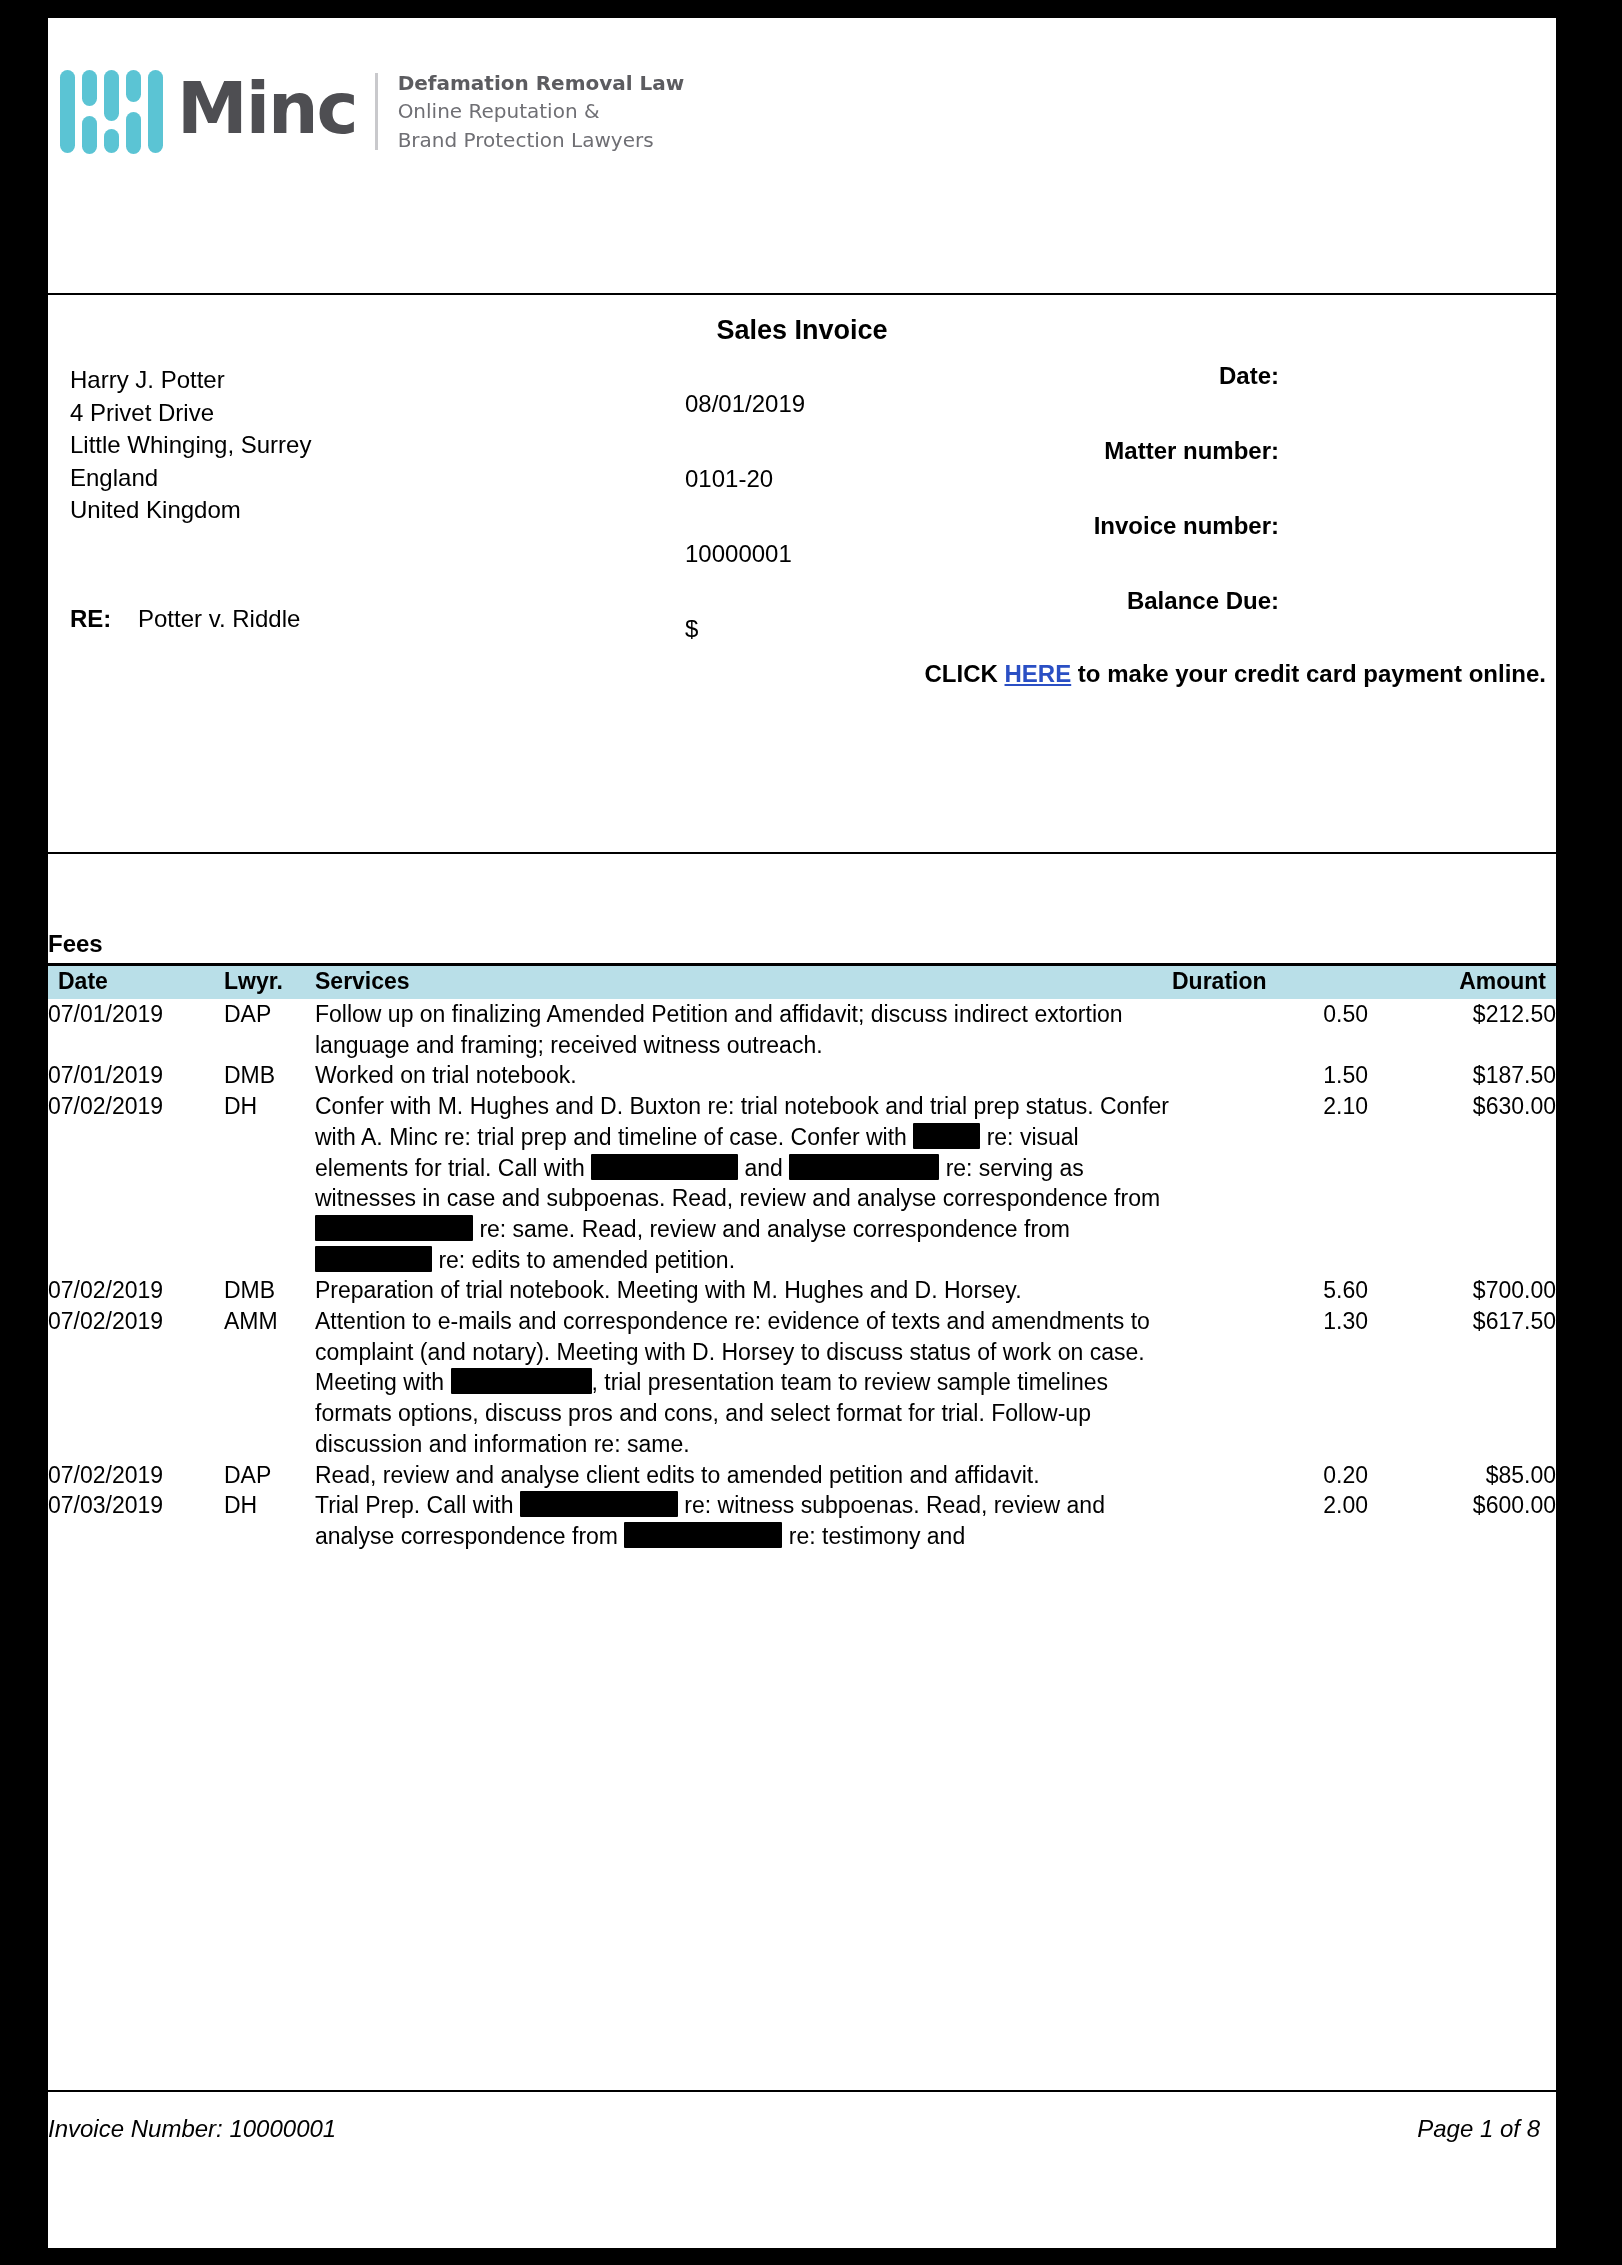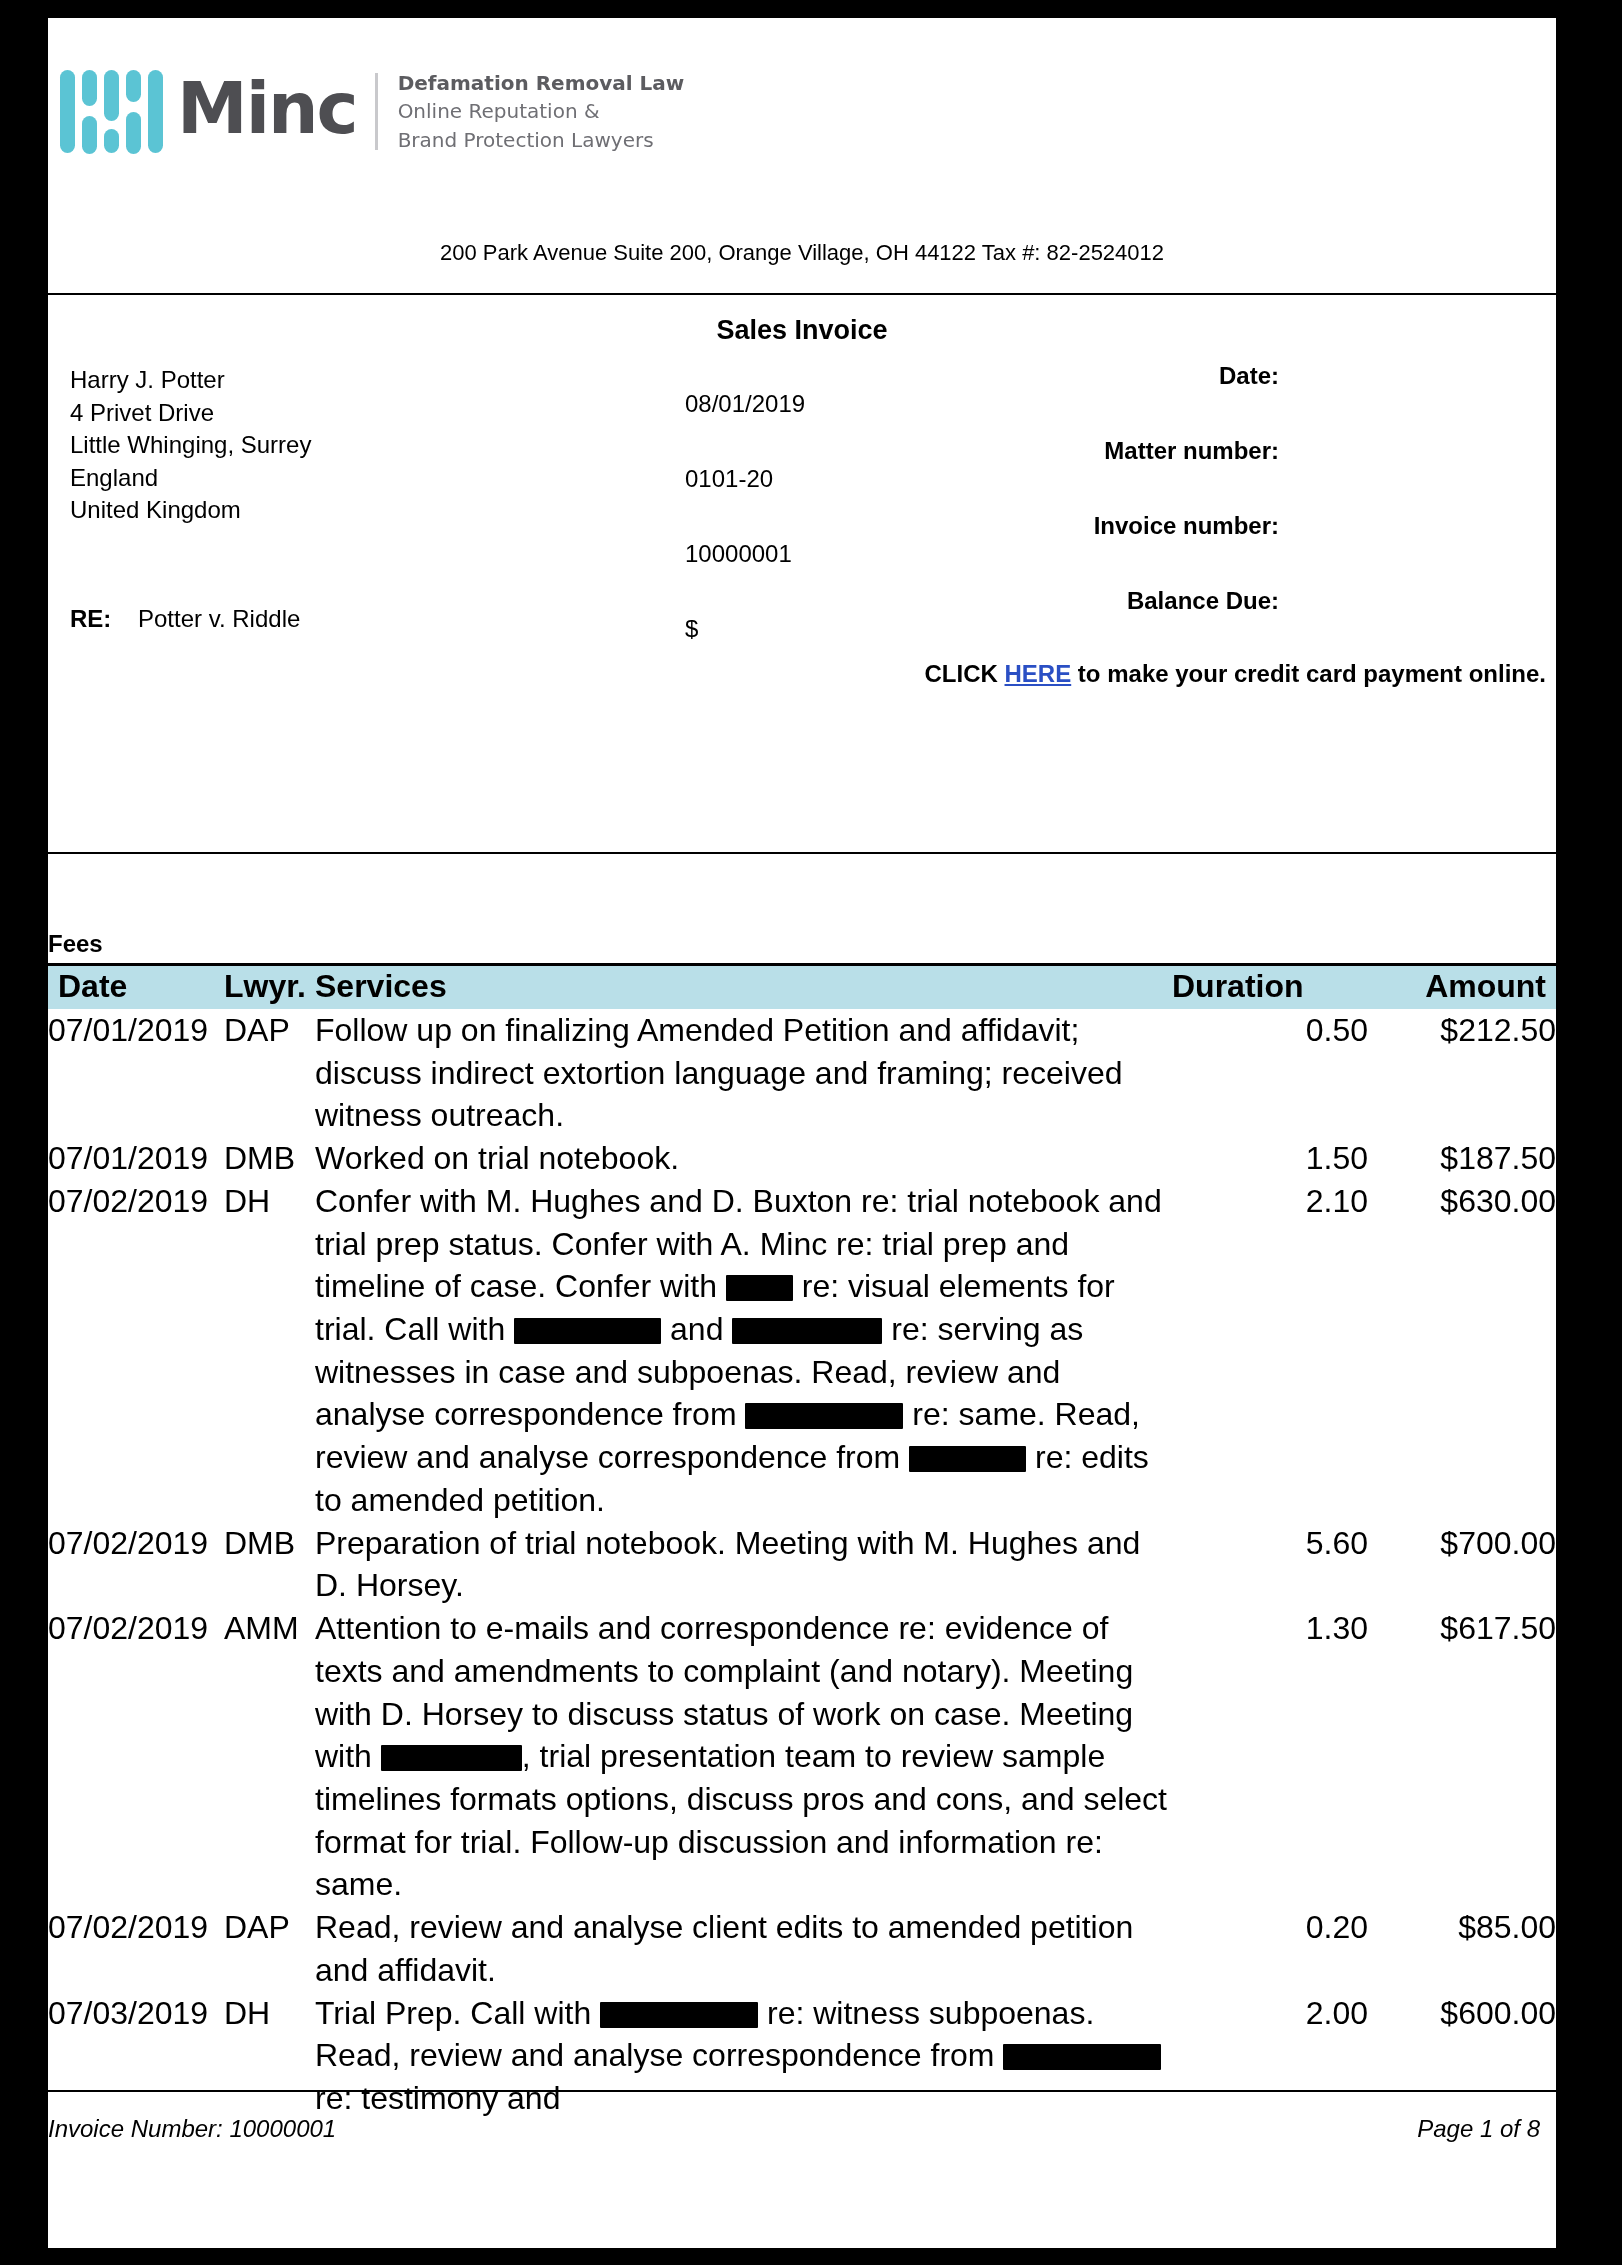--- a/index.html
+++ b/index.html
@@ -169,21 +169,21 @@
   }
   .tbl-wrap {
     position: absolute;
     left: 0;
     right: 0;
     top: 945px;
   }
   table.fees {
     width: 100%;
     border-collapse: collapse;
-    font-size: 32px;
+    font-size: 23px;
   }
   table.fees thead th {
     background: #b9dfe8;
     border-top: 3px solid #000;
     font-weight: bold;
     padding: 2px 0 4px 0;
     text-align: left;
     white-space: nowrap;
   }
   .c-date  { width: 166px; padding-left: 10px !important; }
@@ -256,21 +256,20 @@
     </div>
     <div class="logo-word">Minc</div>
     <div class="logo-divider"></div>
     <div class="logo-tag">
       <div class="t1">Defamation Removal Law</div>
       <div>Online Reputation &amp;</div>
       <div>Brand Protection Lawyers</div>
     </div>
   </div>
 
-  <div class="addr-line">200 Park Avenue Suite 200, Orange Village, OH 44122 Tax #: 82-2524012</div>
   <div class="rule rule-top"></div>
 
   <div class="doc-title">Sales Invoice</div>
 
   <div class="billto">
     <div>Harry J. Potter</div>
     <div>4 Privet Drive</div>
     <div>Little Whinging, Surrey</div>
     <div>England</div>
     <div>United Kingdom</div>

